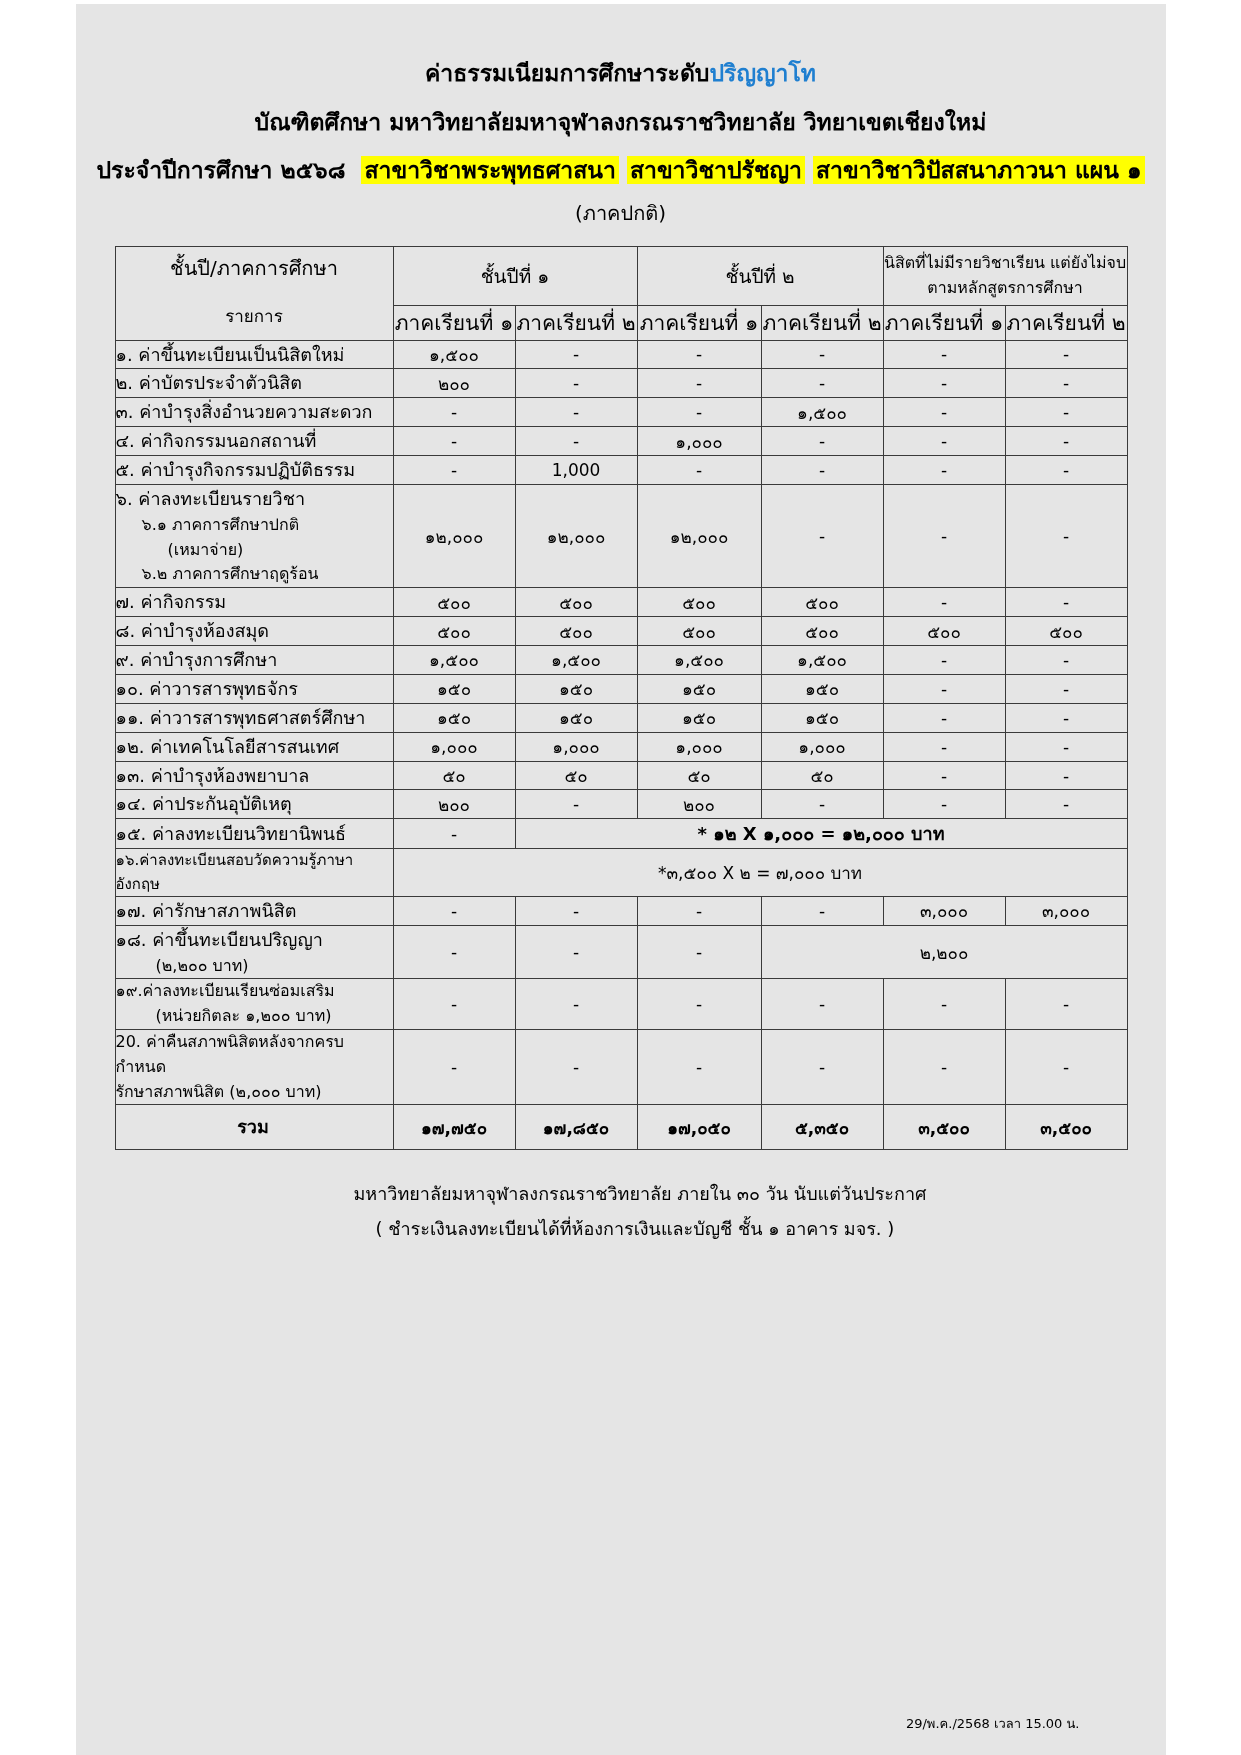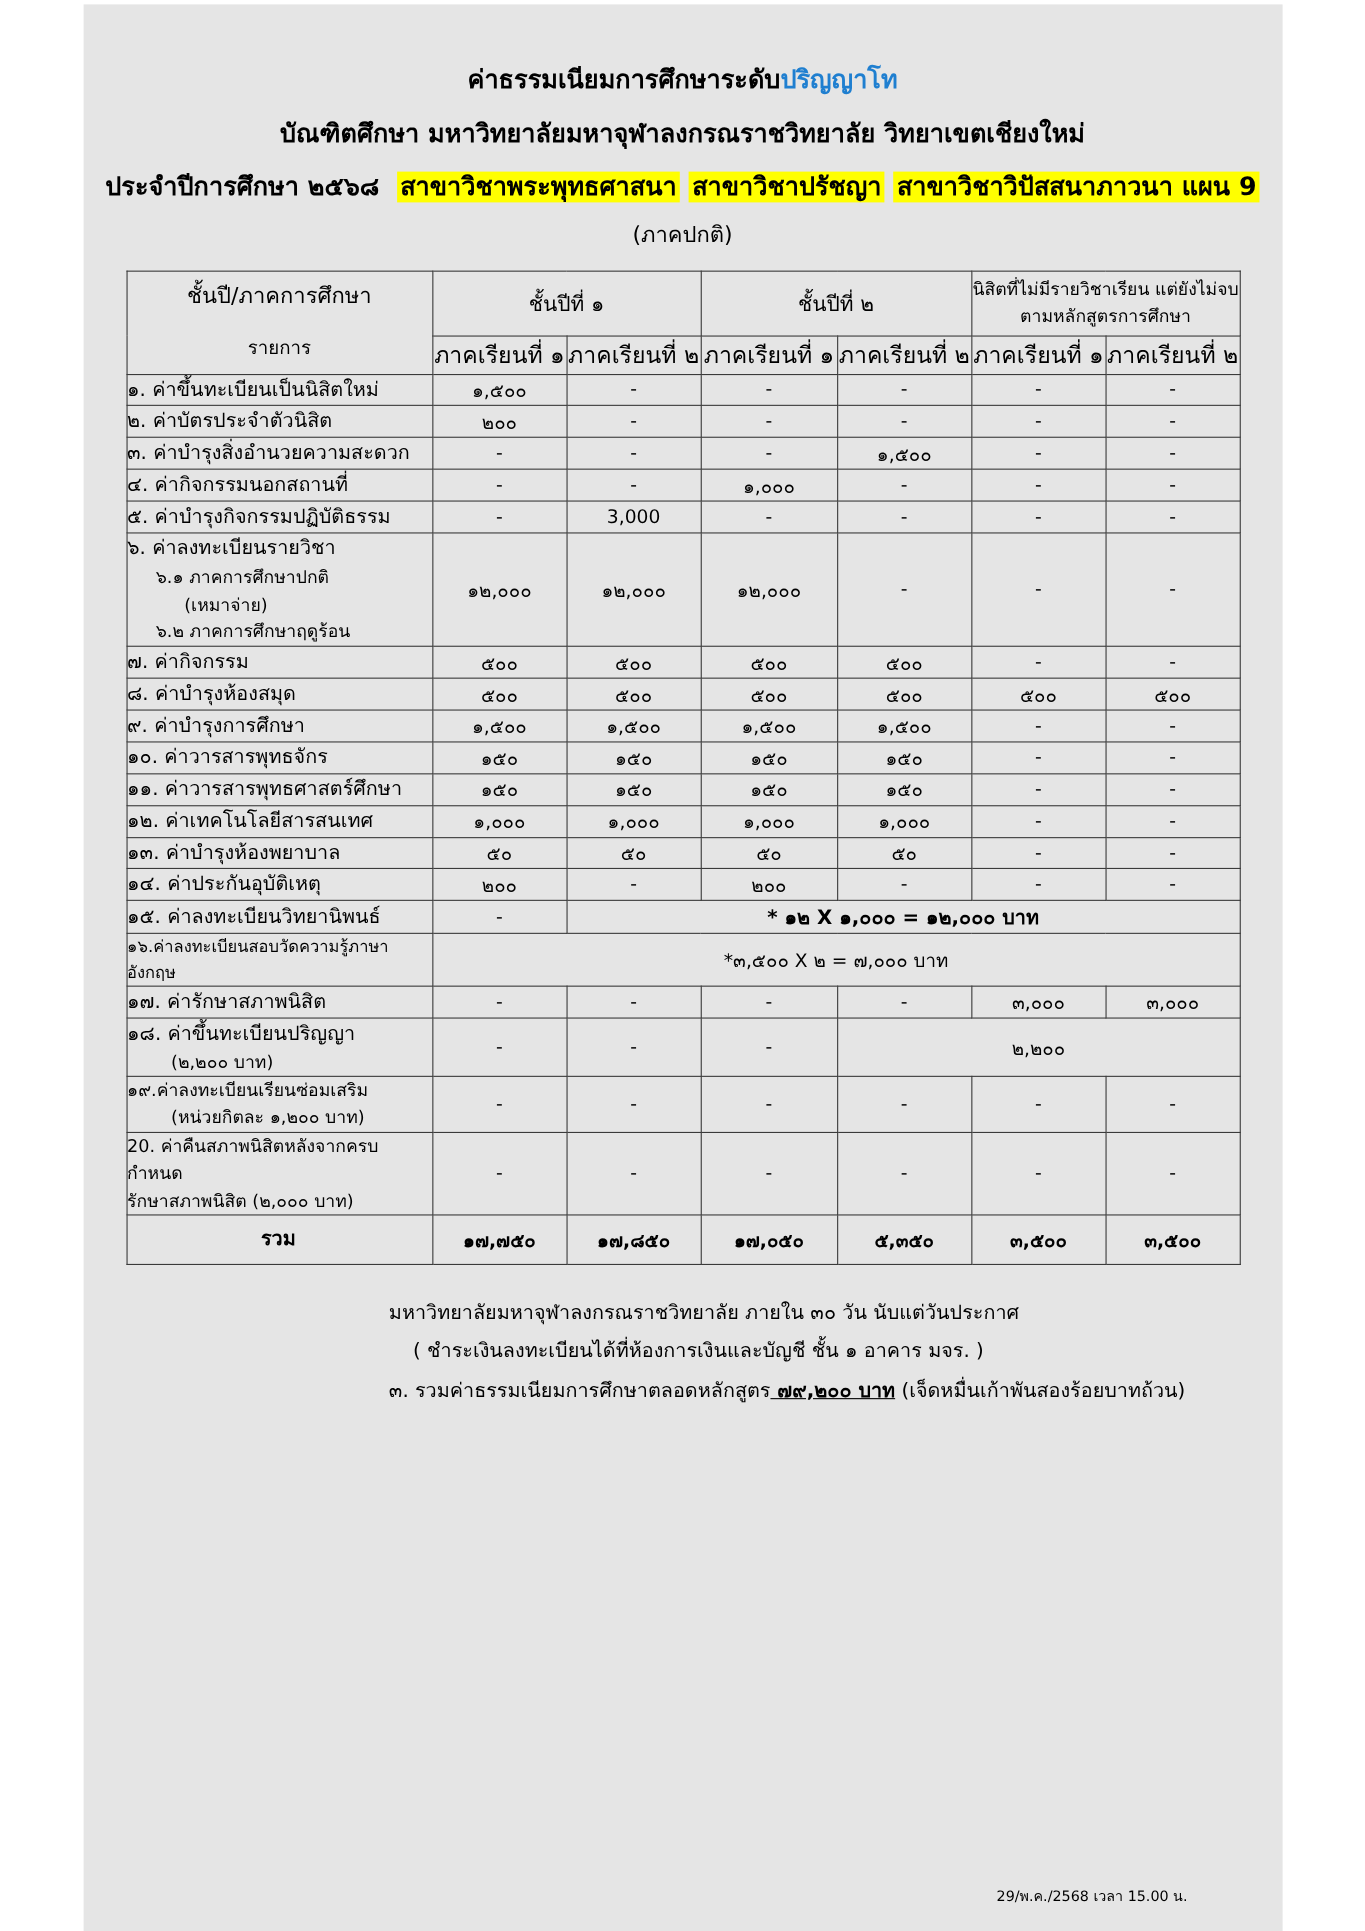--- a/index.html
+++ b/index.html
@@ -203,21 +203,21 @@
   }
 </style>
 </head>
 <body>
 
 <div id="page">
 
   <div class="doc-header">
     <div class="title-line1"><span>ค่าธรรมเนียมการศึกษาระดับ</span><span class="title-accent">ปริญญาโท</span></div>
     <div class="title-line2">บัณฑิตศึกษา  มหาวิทยาลัยมหาจุฬาลงกรณราชวิทยาลัย  วิทยาเขตเชียงใหม่</div>
-    <div class="title-line3"><span>ประจำปีการศึกษา ๒๕๖๘</span>&nbsp; <span class="hl">สาขาวิชาพระพุทธศาสนา</span> <span class="hl">สาขาวิชาปรัชญา</span> <span class="hl">สาขาวิชาวิปัสสนาภาวนา แผน 9</span></div>
+    <div class="title-line3"><span>ประจำปีการศึกษา ๒๕๖๘</span>&nbsp; <span class="hl">สาขาวิชาพระพุทธศาสนา</span> <span class="hl">สาขาวิชาปรัชญา</span> <span class="hl">สาขาวิชาวิปัสสนาภาวนา แผน ๑</span></div>
     <div class="title-line4">(ภาคปกติ)</div>
   </div>
 
   <div class="table-wrap">
   <table class="fee">
     <colgroup>
       <col class="c-item">
           <col class="c-n">
           <col class="c-n2">
           <col class="c-n3">
@@ -281,21 +281,21 @@
         <td class="num">-</td>
         <td class="num">-</td>
         <td class="num">๑,๐๐๐</td>
         <td class="num">-</td>
         <td class="num">-</td>
         <td class="num">-</td>
       </tr>
       <tr>
         <td class="item">๕. ค่าบำรุงกิจกรรมปฏิบัติธรรม</td>
         <td class="num">-</td>
-        <td class="num">3,000</td>
+        <td class="num">1,000</td>
         <td class="num">-</td>
         <td class="num">-</td>
         <td class="num">-</td>
         <td class="num">-</td>
       </tr>
 
       <tr>
         <td class="item">
           <span>๖. ค่าลงทะเบียนรายวิชา</span>
           <span class="sub">๖.๑ ภาคการศึกษาปกติ</span>
@@ -450,18 +450,17 @@
         <td class="num">๓,๕๐๐</td>
         <td class="num">๓,๕๐๐</td>
       </tr>
     </tbody>
   </table>
   </div>
 
   <div class="notes">
     <span class="note-row note-indent1"><span>มหาวิทยาลัยมหาจุฬาลงกรณราชวิทยาลัย  ภายใน  ๓๐  วัน  นับแต่วันประกาศ</span></span>
     <span class="note-row note-indent3"><span>( ชำระเงินลงทะเบียนได้ที่ห้องการเงินและบัญชี   ชั้น  ๑  อาคาร  มจร. )</span></span>
-    <span class="note-row note-indent2"><span>๓. รวมค่าธรรมเนียมการศึกษาตลอดหลักสูตร</span><span class="uline"> ๗๙,๒๐๐ บาท</span><span> (เจ็ดหมื่นเก้าพันสองร้อยบาทถ้วน)</span></span>
   </div>
 
   <div class="footer-stamp">29/พ.ค./2568  เวลา 15.00 น.</div>
 
 </div>
 
 </body></html>

